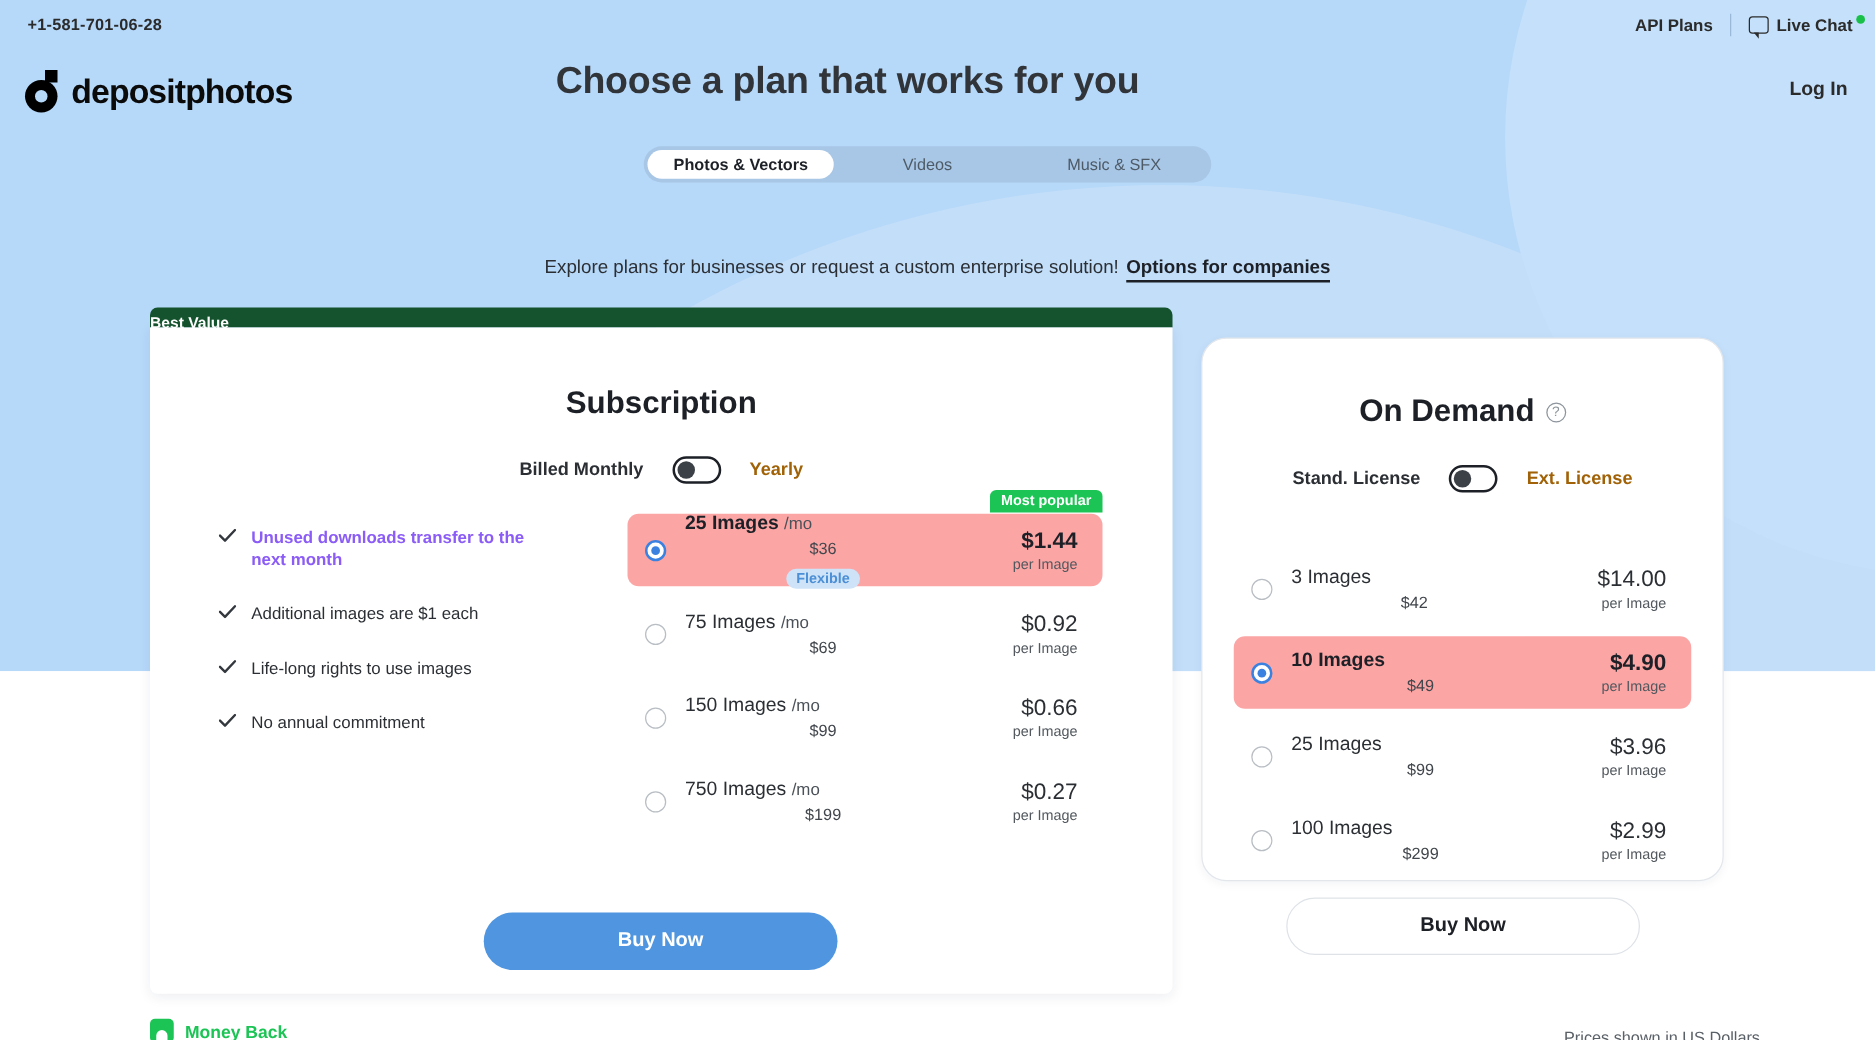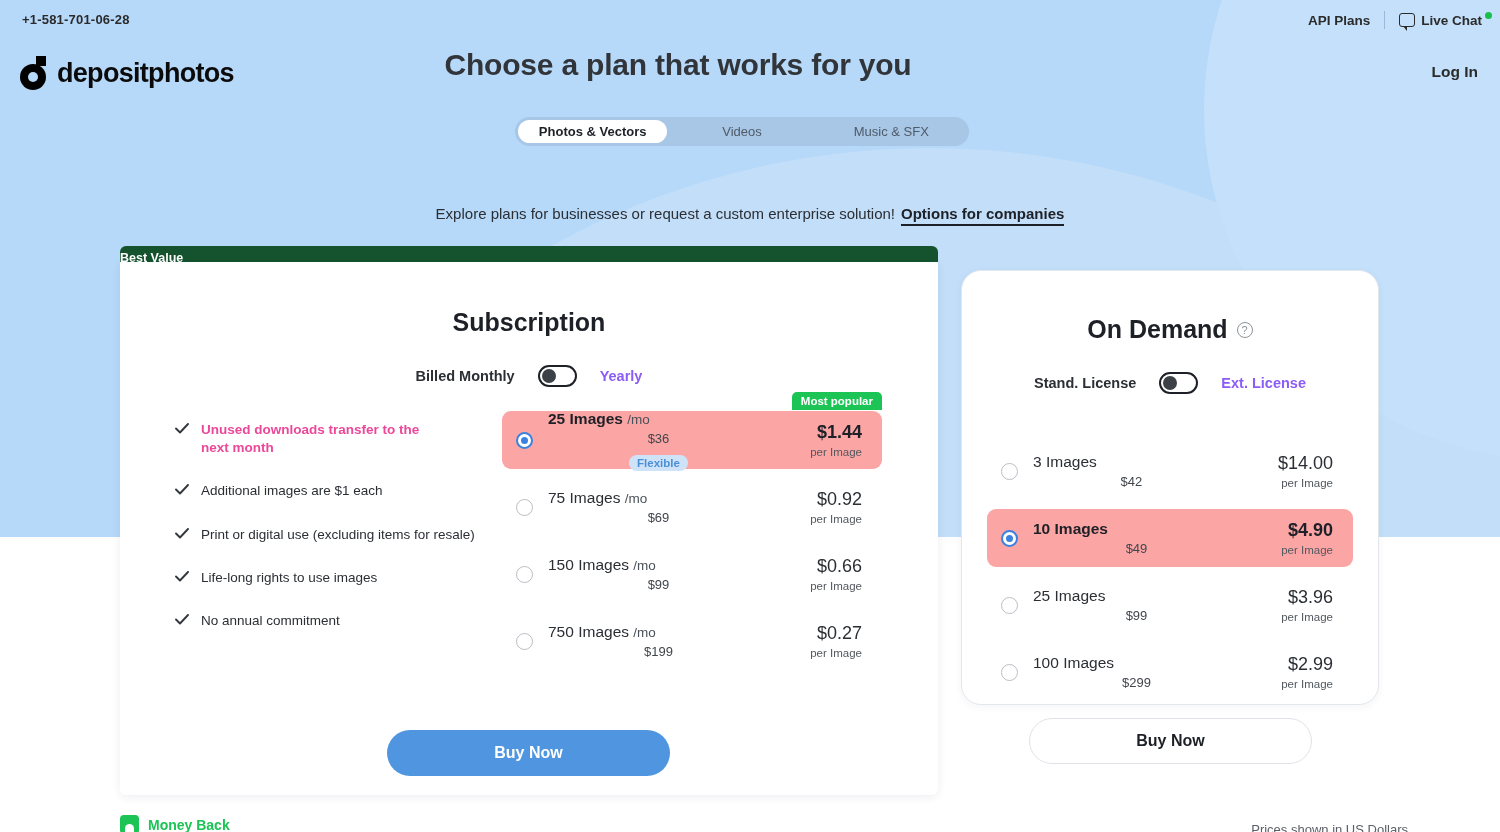--- a/index.html
+++ b/index.html
@@ -99,34 +99,34 @@
     box-shadow: 0 2px 10px rgba(20,40,80,.08);
     position: relative;
   }
   .card-title {
     text-align: center; font-size: 25px; font-weight: bold; color: #1d2026;
     padding-top: 46px;
   }
 
   .toggle-row { display: flex; align-items: center; justify-content: center; gap: 23px; margin-top: 28px; }
   .toggle-label { font-size: 14.5px; font-weight: bold; color: #2b2f34; }
-  .toggle-label.off { color: #8b5cf6; font-weight: bold; }
+  .toggle-label.off { color: #a16207; font-weight: bold; }
   .switch {
     width: 39px; height: 22px; border-radius: 12px;
     border: 2.2px solid #1d2026; background: #fff; position: relative; cursor: pointer;
   }
   .switch .knob { position: absolute; left: 2px; top: 2px; width: 14px; height: 14px; border-radius: 50%; background: #3c4147; }
 
   .sub-body { display: flex; margin-top: 24px; }
   .features { width: 360px; padding-left: 55px; padding-top: 10px; }
   .feat { display: flex; gap: 12px; margin-bottom: 25px; align-items: flex-start; }
   .check { width: 14px; flex: 0 0 14px; margin-top: 2px; }
   .check svg { display: block; }
   .feat-text { font-size: 13.5px; color: #2b2f34; line-height: 1.35; }
-  .feat.bold .feat-text { font-weight: bold; color: #ec4899; max-width: 240px; }
+  .feat.bold .feat-text { font-weight: bold; color: #8b5cf6; max-width: 240px; }
 
   .plans { width: 380px; position: relative; margin-left: 22px; }
   .plan {
     display: flex; align-items: center; height: 58px; border-radius: 9px;
     padding: 0 20px 0 14px; position: relative; cursor: pointer; margin-bottom: 9px;
   }
   .plan.selected { background: #fca5a5; }
   .radio {
     width: 17px; height: 17px; border-radius: 50%; border: 1.6px solid #b9bec4;
     flex: 0 0 17px; margin-right: 15px; background: #fff; position: relative;
@@ -275,28 +275,20 @@
                 </svg>
               </span>
             <span class="feat-text">Additional images are $1 each</span>
           </div>
           <div class="feat">
             <span class="check">
                 <svg width="14" height="11" viewBox="0 0 14 11">
                   <path d="M1 5.5 L5 9.5 L13 1" stroke="#33383e" stroke-width="1.9" fill="none" stroke-linecap="round" stroke-linejoin="round"></path>
                 </svg>
               </span>
-            <span class="feat-text">Print or digital use (excluding items for resale)</span>
-          </div>
-          <div class="feat">
-            <span class="check">
-                <svg width="14" height="11" viewBox="0 0 14 11">
-                  <path d="M1 5.5 L5 9.5 L13 1" stroke="#33383e" stroke-width="1.9" fill="none" stroke-linecap="round" stroke-linejoin="round"></path>
-                </svg>
-              </span>
             <span class="feat-text">Life-long rights to use images</span>
           </div>
           <div class="feat">
             <span class="check">
                 <svg width="14" height="11" viewBox="0 0 14 11">
                   <path d="M1 5.5 L5 9.5 L13 1" stroke="#33383e" stroke-width="1.9" fill="none" stroke-linecap="round" stroke-linejoin="round"></path>
                 </svg>
               </span>
             <span class="feat-text">No annual commitment</span>
           </div>

